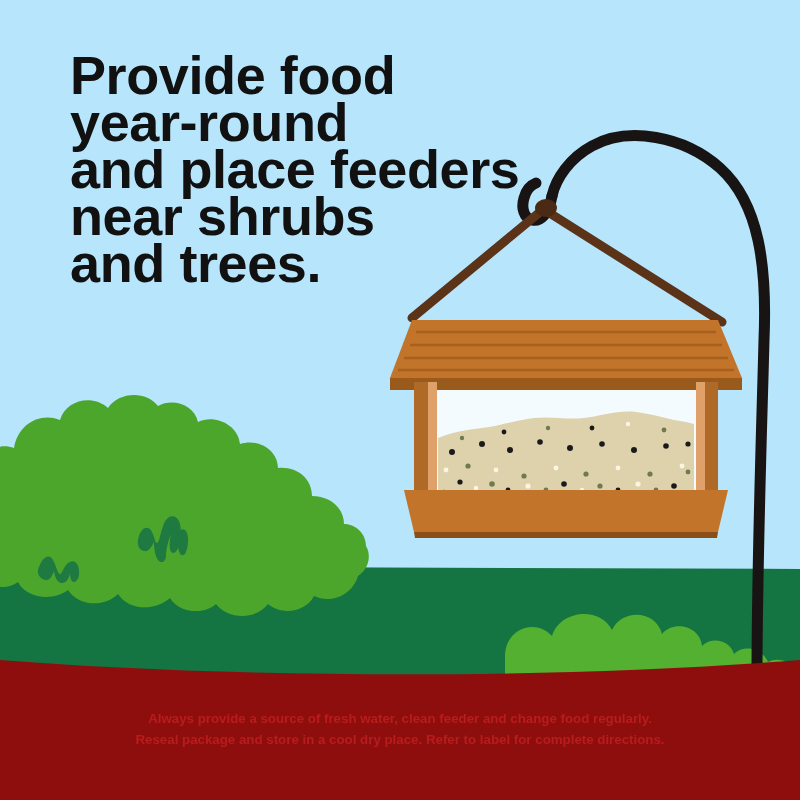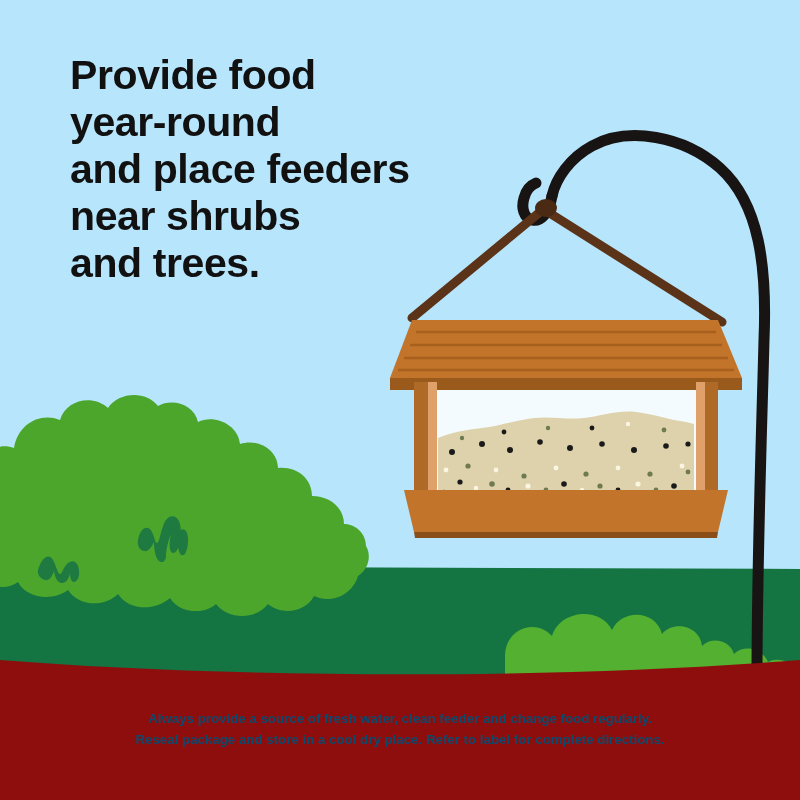--- a/index.html
+++ b/index.html
@@ -25,40 +25,40 @@
     height: 800px;
     display: block;
   }
   .headline {
     position: absolute;
     left: 70px;
     top: 52px;
     width: 460px;
     margin: 0;
     font-family: "Liberation Sans", sans-serif;
-    font-size: 41px;
+    font-size: 54px;
     font-weight: bold;
     line-height: 47px;
     letter-spacing: -0.4px;
     color: #111111;
     white-space: pre-line;
     pointer-events: none;
   }
   .footer-text {
     position: absolute;
     left: 0;
     right: 0;
     top: 708px;
     margin: 0;
     text-align: center;
     font-family: "Liberation Sans", sans-serif;
     font-size: 13.3px;
     font-weight: bold;
     line-height: 21px;
-    color: #0c4a6e;
+    color: #b91c1c;
     white-space: pre-line;
     pointer-events: none;
   }
 </style>
 </head>
 <body>
 
 <div id="card">
 
   <svg id="scene" viewBox="0 0 800 800" xmlns="http://www.w3.org/2000/svg">

